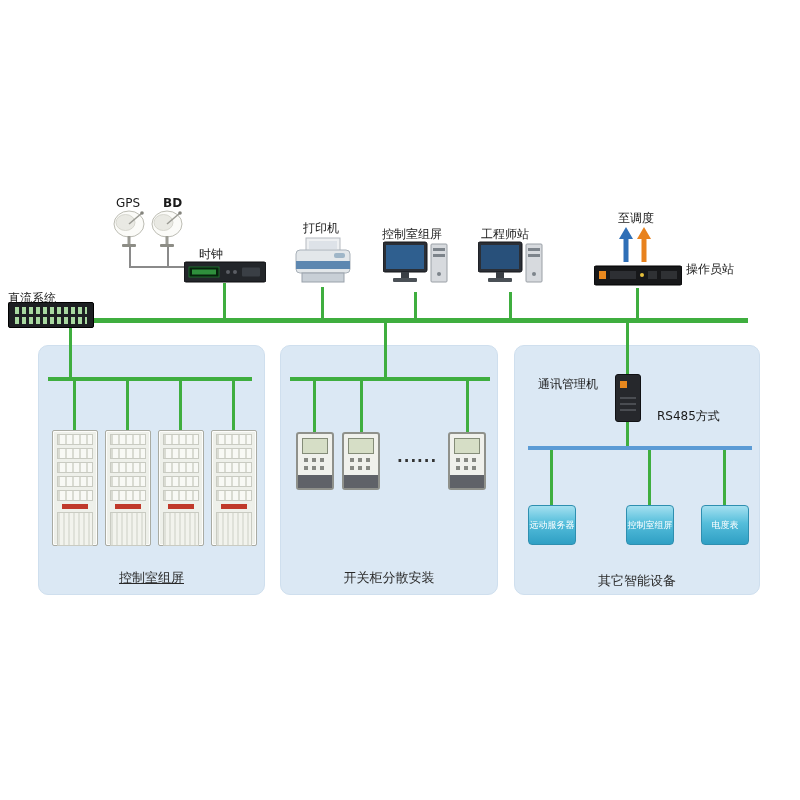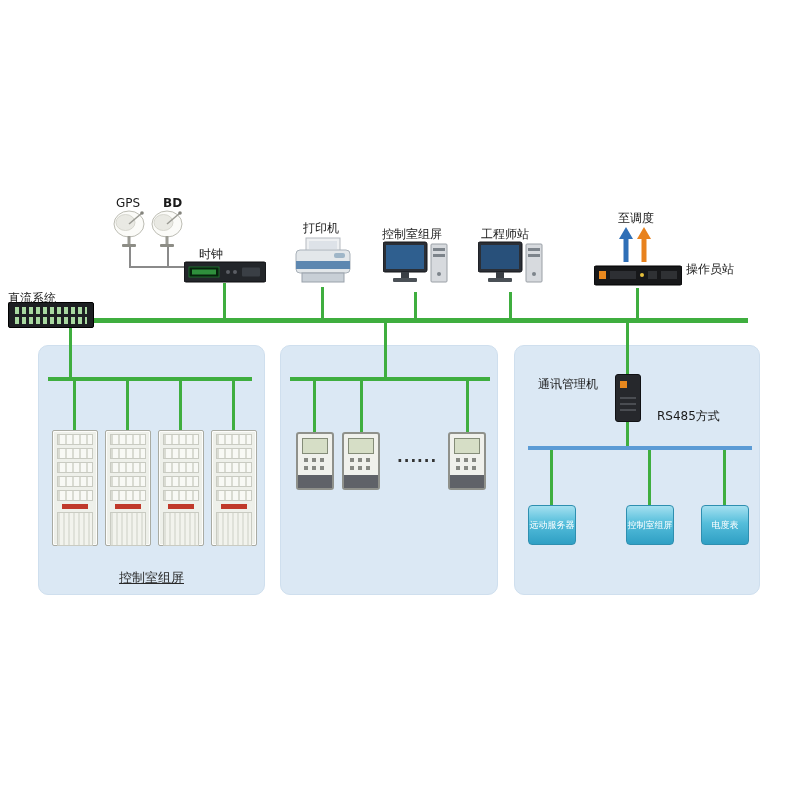--- a/index.html
+++ b/index.html
@@ -263,14 +263,16 @@
   <div class="lbl" style="left:382px; top:226px;">控制室组屏</div>
   <div class="lbl" style="left:481px; top:226px;font-family:Liberation Serif, serif;">工程师站</div>
   <div class="lbl" style="left:618px; top:210px;">至调度</div>
   <div class="lbl" style="left:686px; top:261px;">操作员站</div>
   <div class="lbl" style="left:8px; top:290px;">直流系统</div>
   <div class="lbl" style="left:538px; top:376px;">通讯管理机</div>
   <div class="lbl" style="left:657px; top:408px;">RS485方式</div>
   <div class="dots" style="left:397px; top:448px;">......</div>
 
   <div class="caption" style="left:38px; top:569px; width:227px;text-decoration:underline;">控制室组屏</div>
+  <div class="caption" style="left:280px; top:569px; width:218px;">开关柜分散安装</div>
+  <div class="caption" style="left:514px; top:572px; width:246px;">其它智能设备</div>
 
 </div>
 
 </body></html>

